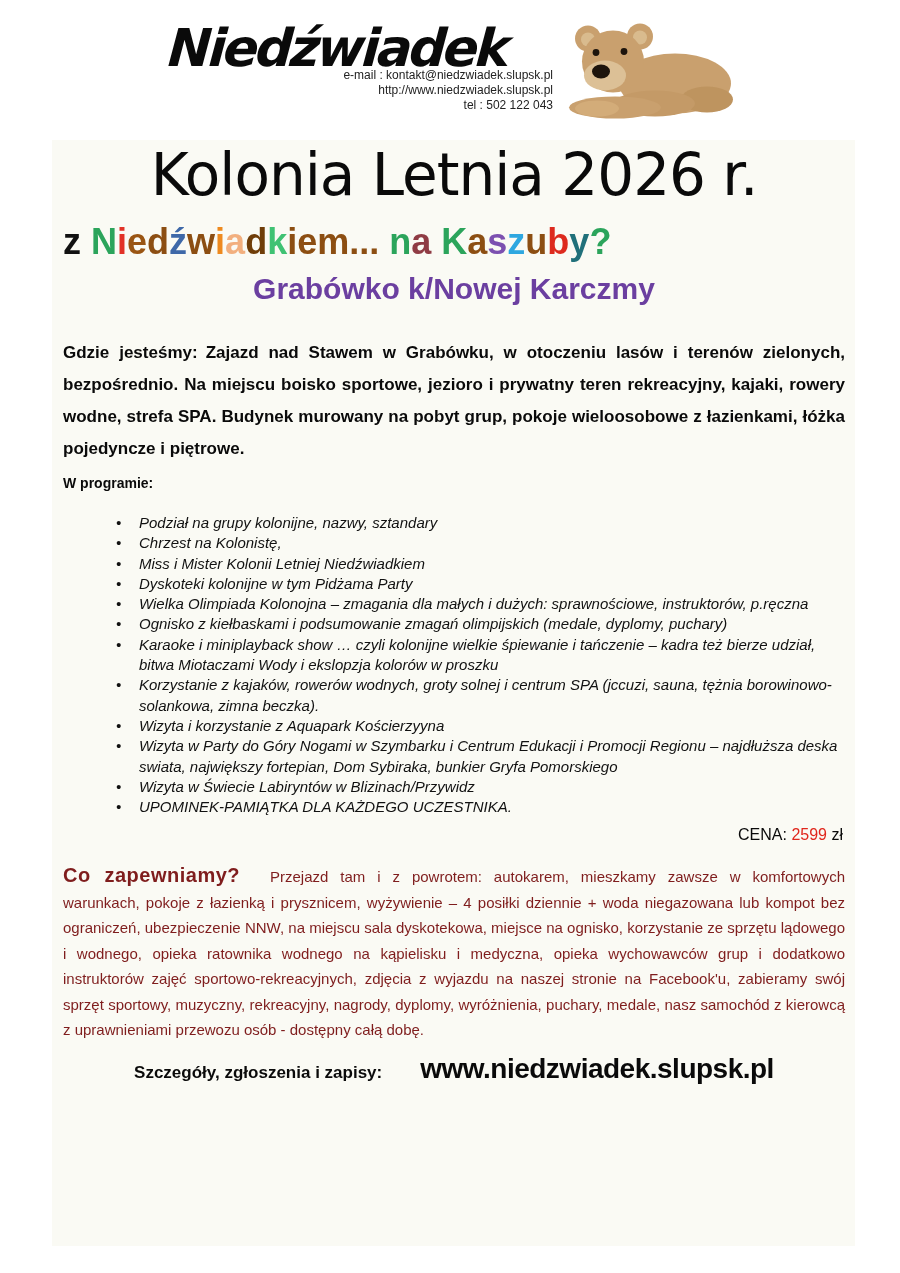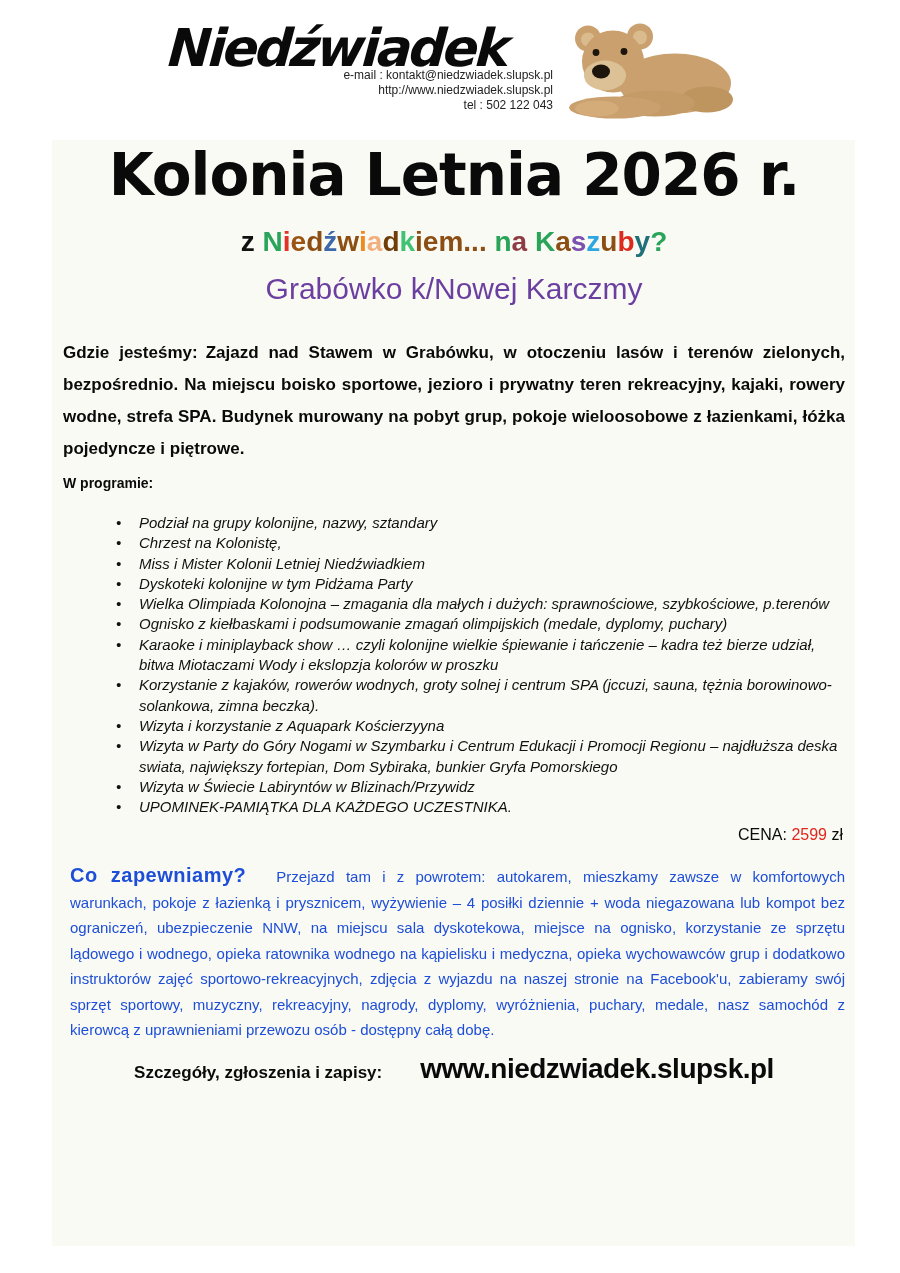--- a/index.html
+++ b/index.html
@@ -19,31 +19,31 @@
     font-size:12px;font-weight:400;line-height:15px;color:#222;white-space:nowrap;
   }
   .bear{position:absolute;left:557px;top:14px;width:180px;height:108px;}
   
   .sheet{
     position:absolute;left:52px;top:140px;width:803px;height:1106px;
     background:#fafaf4;box-sizing:border-box;padding:0 10px 0 11px;
   }
   .title{
     margin:0;text-align:center;font-family:"DejaVu Sans", sans-serif;
-    font-weight:700;font-size:58px;line-height:70px;letter-spacing:-1px;color:#0a0a0a;
+    font-weight:400;font-size:58px;line-height:70px;letter-spacing:-1px;color:#0a0a0a;
   }
   .subtitle{
     margin:16px 0 0 0;text-align:center;font-weight:700;font-size:26px;line-height:32px;color:#0a0a0a;
   }
   .subtitle .gap{display:inline-block;width:30px;}
   .tagline{
-    margin:12px 0 0 0;text-align:center;font-weight:700;font-size:28px;line-height:40px;
+    margin:12px 0 0 0;text-align:left;font-weight:700;font-size:36px;line-height:40px;
   }
   .location{
-    margin:8px 0 0 0;text-align:center;font-weight:400;font-size:30px;line-height:38px;color:#6B3FA0;
+    margin:8px 0 0 0;text-align:center;font-weight:700;font-size:30px;line-height:38px;color:#6B3FA0;
   }
   .intro{
     margin:29px 0 0 0;text-align:justify;font-weight:700;font-size:17px;line-height:32px;color:#0a0a0a;
   }
   .intro b{margin-right:8px;}
   .prog-head{
     margin:6px 0 0 0;font-weight:700;font-size:14px;line-height:24px;color:#0a0a0a;
   }
   ul.prog{
     margin:18px 0 0 0;padding:0 0 0 76px;list-style:none;
@@ -52,21 +52,21 @@
     position:relative;font-size:15px;line-height:20.3px;color:#111;margin:0;font-style:italic;
   }
   li.prog-item::before{
     content:"•";position:absolute;left:-23px;top:0;font-size:15px;color:#111;
   }
   .price{
     margin:6px 2px 0 0;text-align:right;font-weight:400;font-size:16px;line-height:24px;color:#0a0a0a;
   }
   .price .val{color:#E0261C;}
   .included{
-    margin:16px 0 0 7px;text-align:justify;font-size:15px;line-height:25.5px;color:#1d4ed8;
+    margin:16px 0 0 0;text-align:justify;font-size:15px;line-height:25.5px;color:#7f1d1d;
   }
   .included .cz-head{
     font-weight:700;font-size:20px;margin-right:30px;letter-spacing:0.5px;
   }
   .footer{
     margin:10px 0 0 0;display:flex;justify-content:center;align-items:baseline;gap:38px;
   }
   .footer .foot-label{font-weight:700;font-size:17px;color:#0a0a0a;}
   .footer .foot-url{font-weight:800;font-size:28px;letter-spacing:-0.5px;color:#0a0a0a;
     font-family:"Liberation Sans", sans-serif;}
@@ -111,21 +111,21 @@
     <b>Gdzie jesteśmy:</b><span>Zajazd nad Stawem w Grabówku, w otoczeniu lasów i terenów zielonych, bezpośrednio. Na miejscu boisko sportowe, jezioro i prywatny teren rekreacyjny, kajaki, rowery wodne, strefa SPA. Budynek murowany na pobyt grup, pokoje wieloosobowe z łazienkami, łóżka pojedyncze i piętrowe.</span>
   </p>
 
   <div class="prog-head">W programie:</div>
 
   <ul class="prog">
       <li class="prog-item">Podział na grupy kolonijne, nazwy, sztandary</li>
       <li class="prog-item">Chrzest na Kolonistę,</li>
       <li class="prog-item">Miss i Mister Kolonii Letniej Niedźwiadkiem</li>
       <li class="prog-item">Dyskoteki kolonijne w tym Pidżama Party</li>
-      <li class="prog-item">Wielka Olimpiada Kolonojna – zmagania dla małych i dużych: sprawnościowe, szybkościowe, p.terenów</li>
+      <li class="prog-item">Wielka Olimpiada Kolonojna – zmagania dla małych i dużych: sprawnościowe, instruktorów, p.ręczna</li>
       <li class="prog-item">Ognisko z kiełbaskami i podsumowanie zmagań olimpijskich (medale, dyplomy, puchary)</li>
       <li class="prog-item">Karaoke i miniplayback show … czyli kolonijne wielkie śpiewanie i tańczenie – kadra też bierze udział, bitwa Miotaczami Wody i ekslopzja kolorów w proszku</li>
       <li class="prog-item">Korzystanie z kajaków, rowerów wodnych, groty solnej i centrum SPA (jccuzi, sauna, tężnia borowinowo-solankowa, zimna beczka).</li>
       <li class="prog-item">Wizyta i korzystanie z Aquapark Kościerzyyna</li>
       <li class="prog-item">Wizyta w Party do Góry Nogami w Szymbarku i Centrum Edukacji i Promocji Regionu – najdłuższa deska swiata, największy fortepian, Dom Sybiraka, bunkier Gryfa Pomorskiego</li>
       <li class="prog-item">Wizyta w Świecie Labiryntów w Blizinach/Przywidz</li>
       <li class="prog-item">UPOMINEK-PAMIĄTKA DLA KAŻDEGO UCZESTNIKA.</li>
     </ul>
 
   <div class="price">

